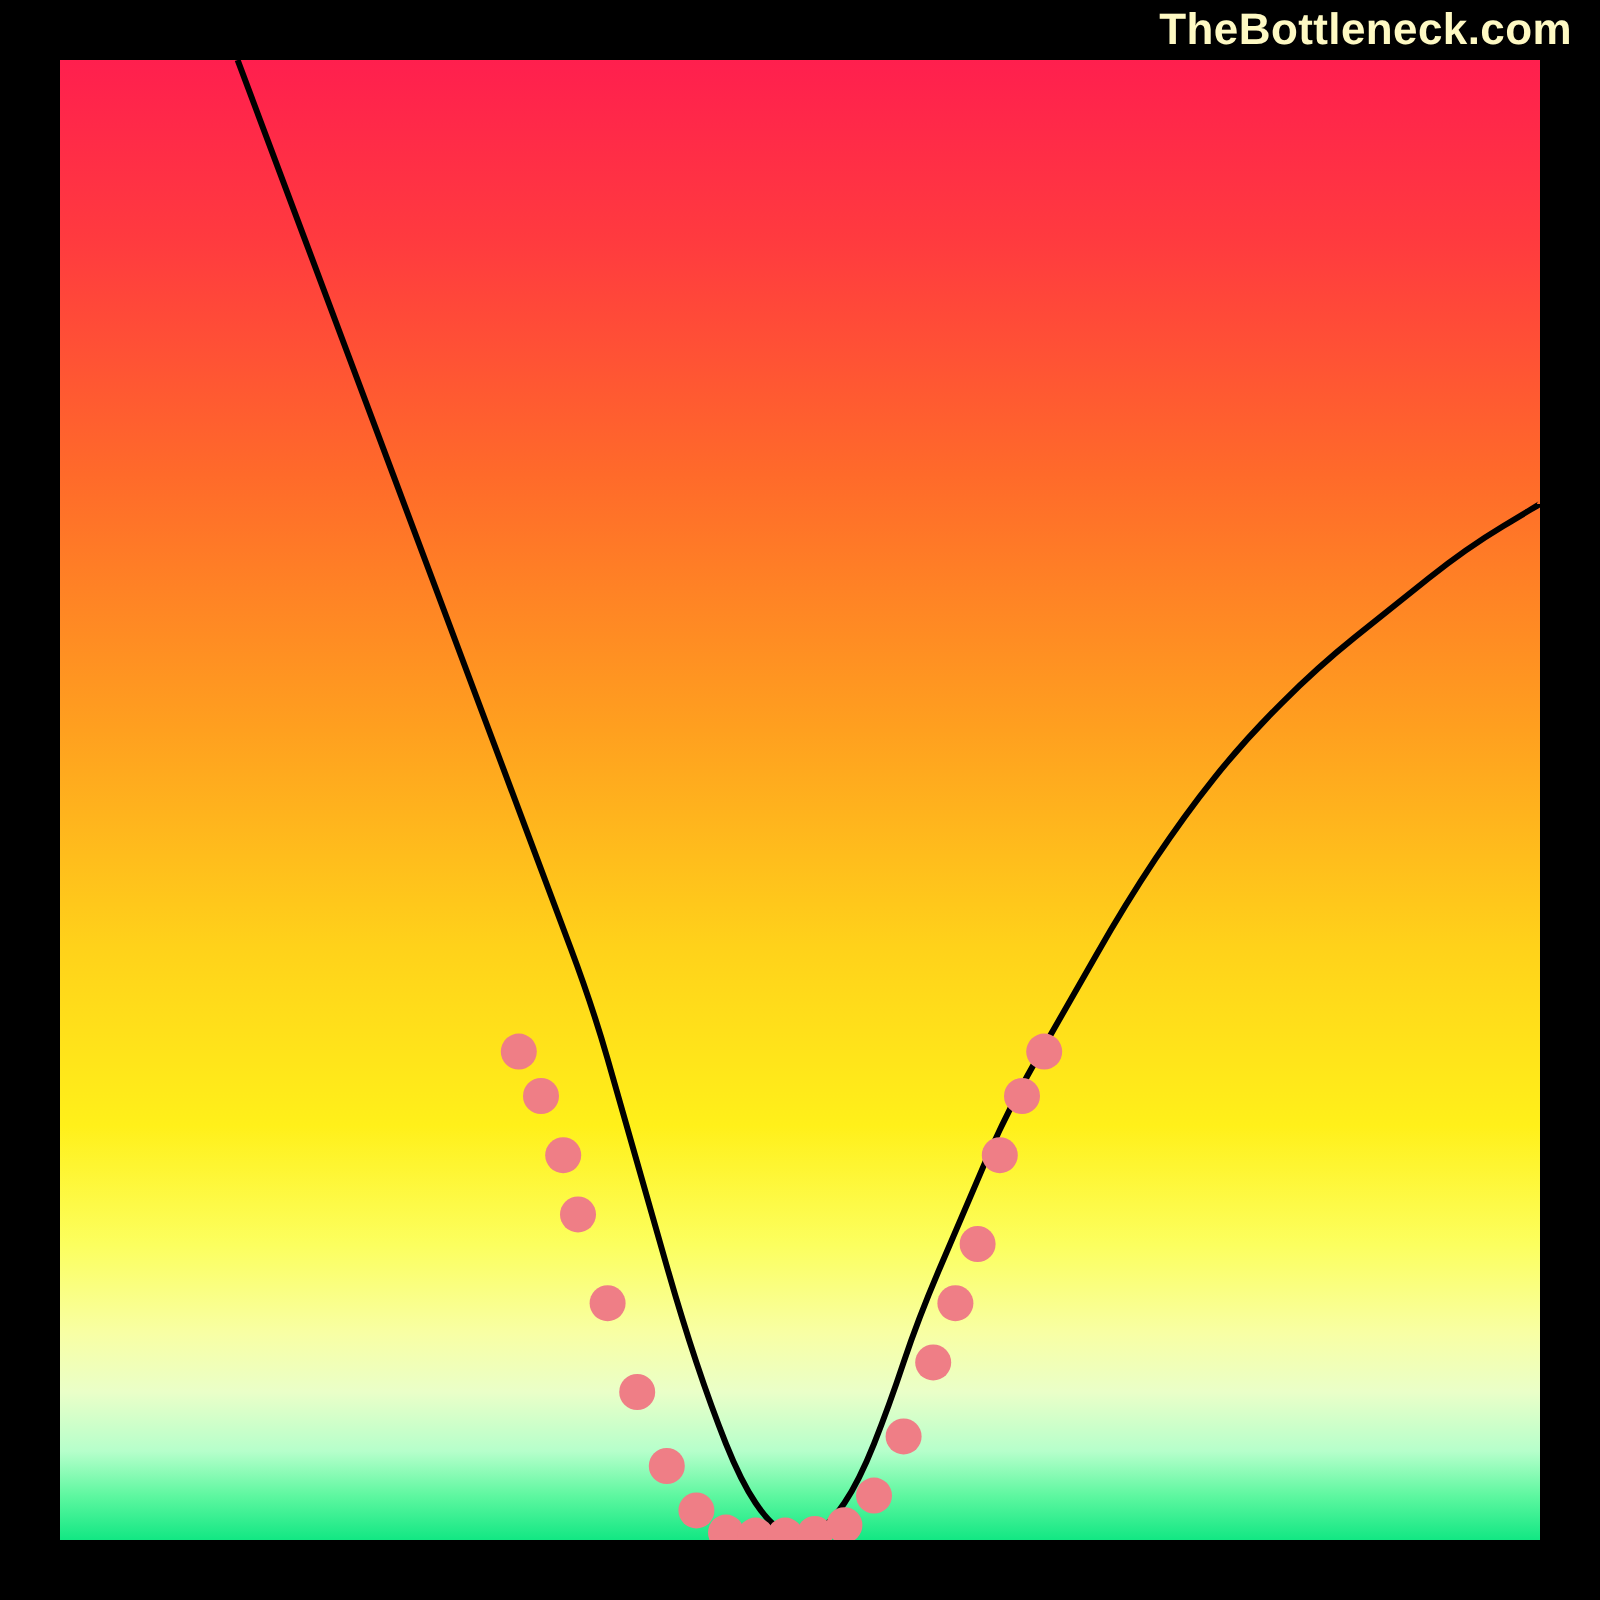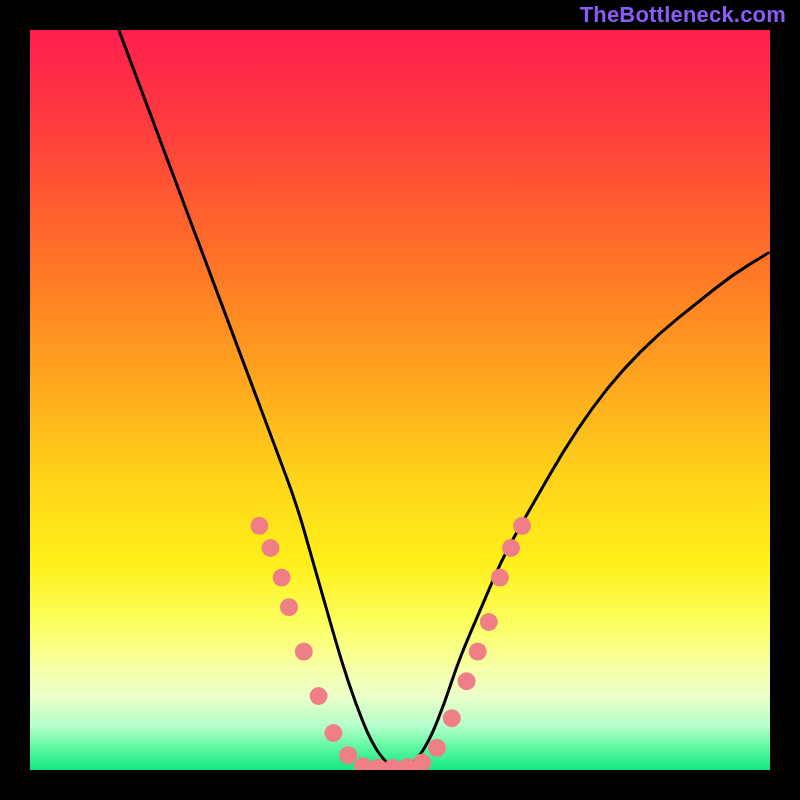--- a/index.html
+++ b/index.html
@@ -32,21 +32,21 @@
     position: absolute;
     inset: 0;
   }
   .watermark {
     position: absolute;
     top: 2px;
     right: 14px;
     font-family: Arial, Helvetica, sans-serif;
     font-size: 22px;
     font-weight: 600;
-    color: #8b5cf6;
+    color: #fef9c3;
     letter-spacing: 0.2px;
     user-select: none;
   }
 </style>
 </head>
 <body>
 
 <div class="stage">
   <div class="plot">
     <svg class="gradient" viewBox="0 0 740 740" preserveAspectRatio="none">

